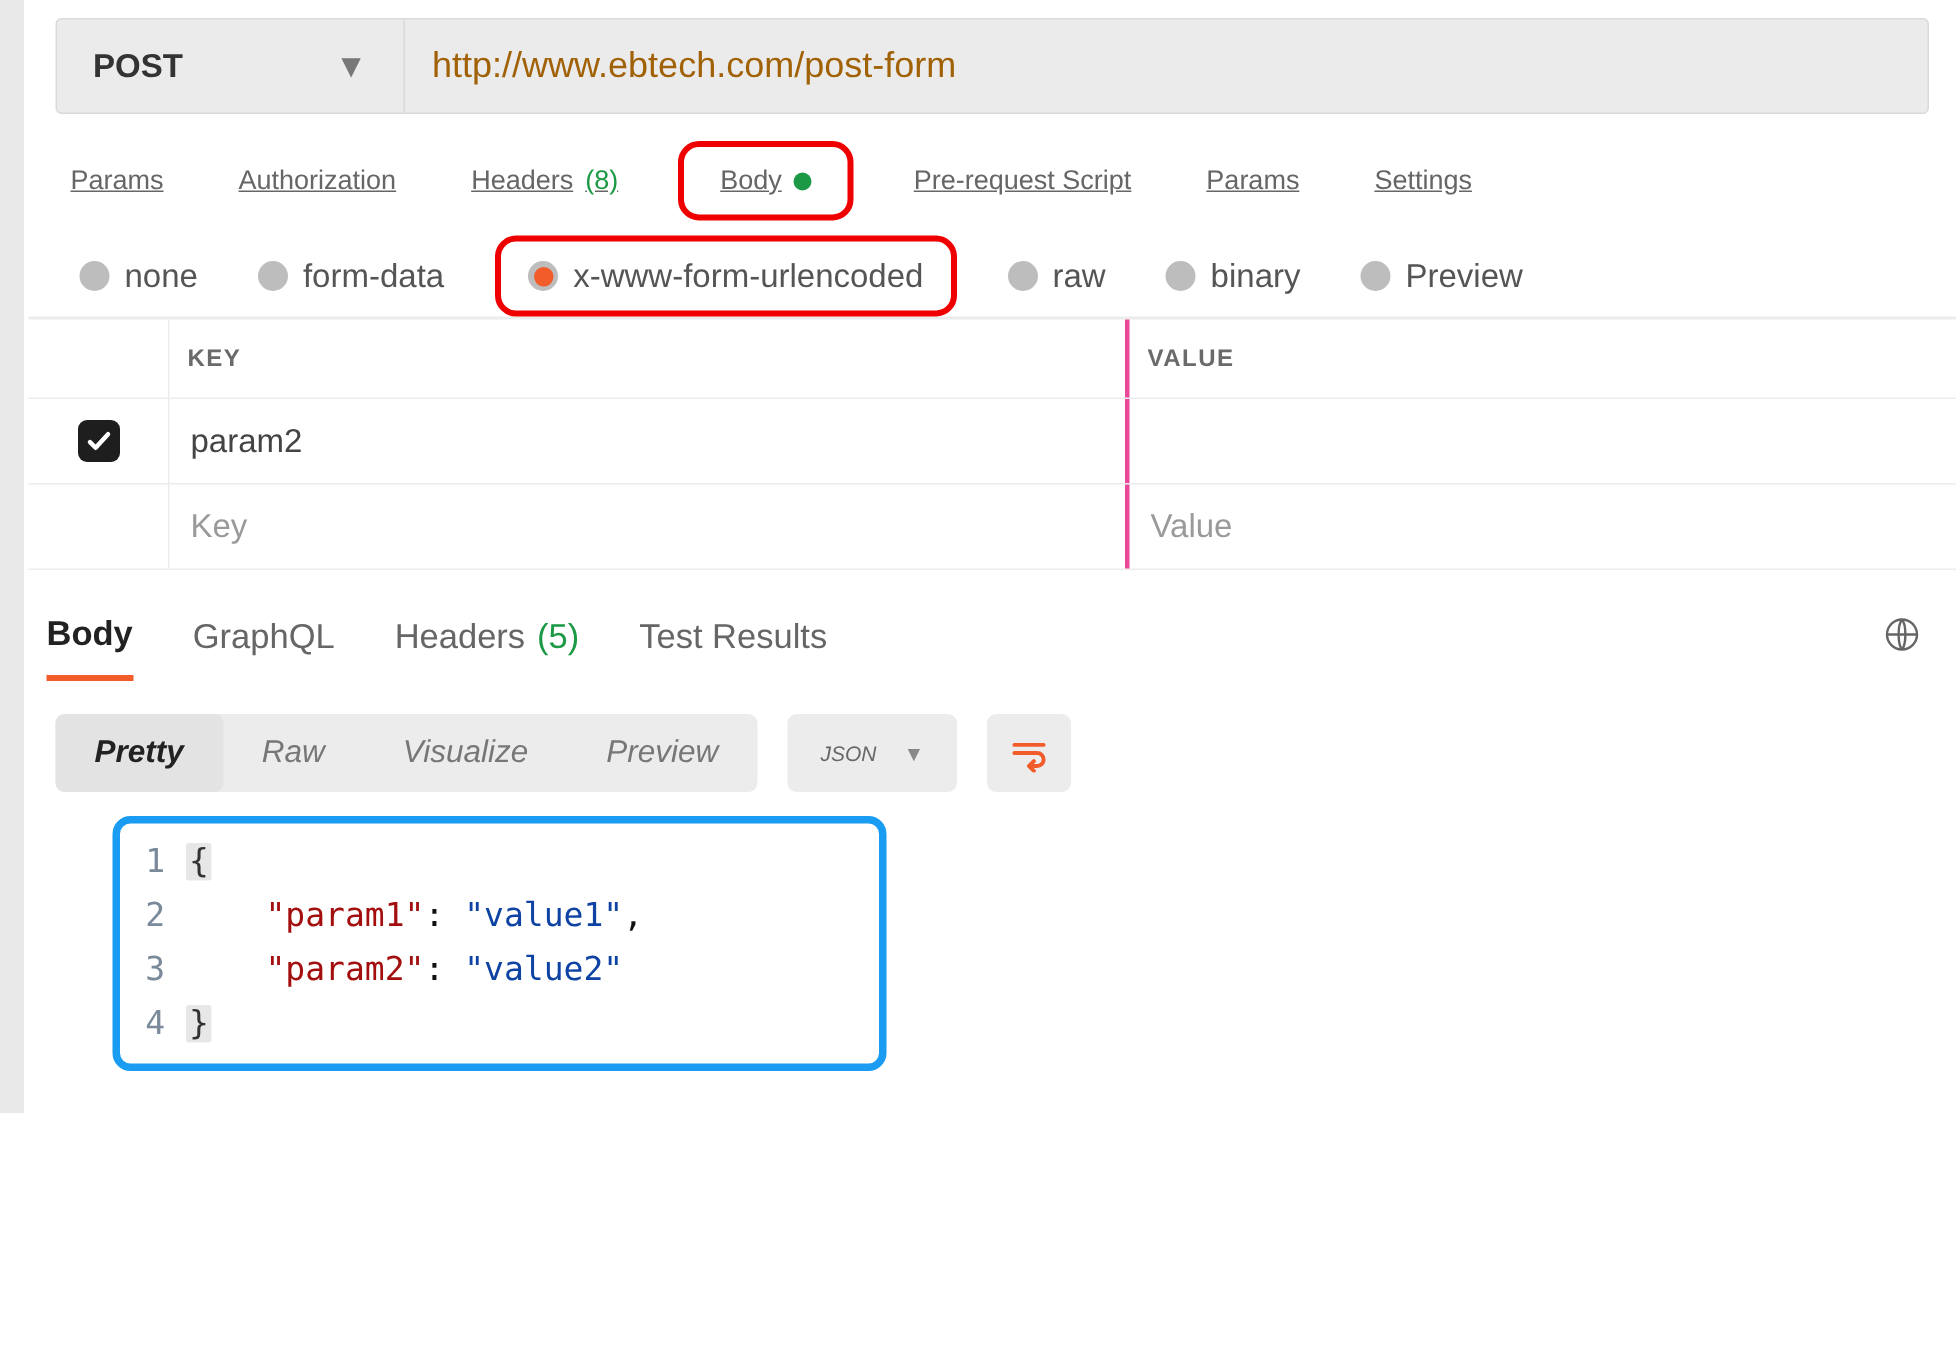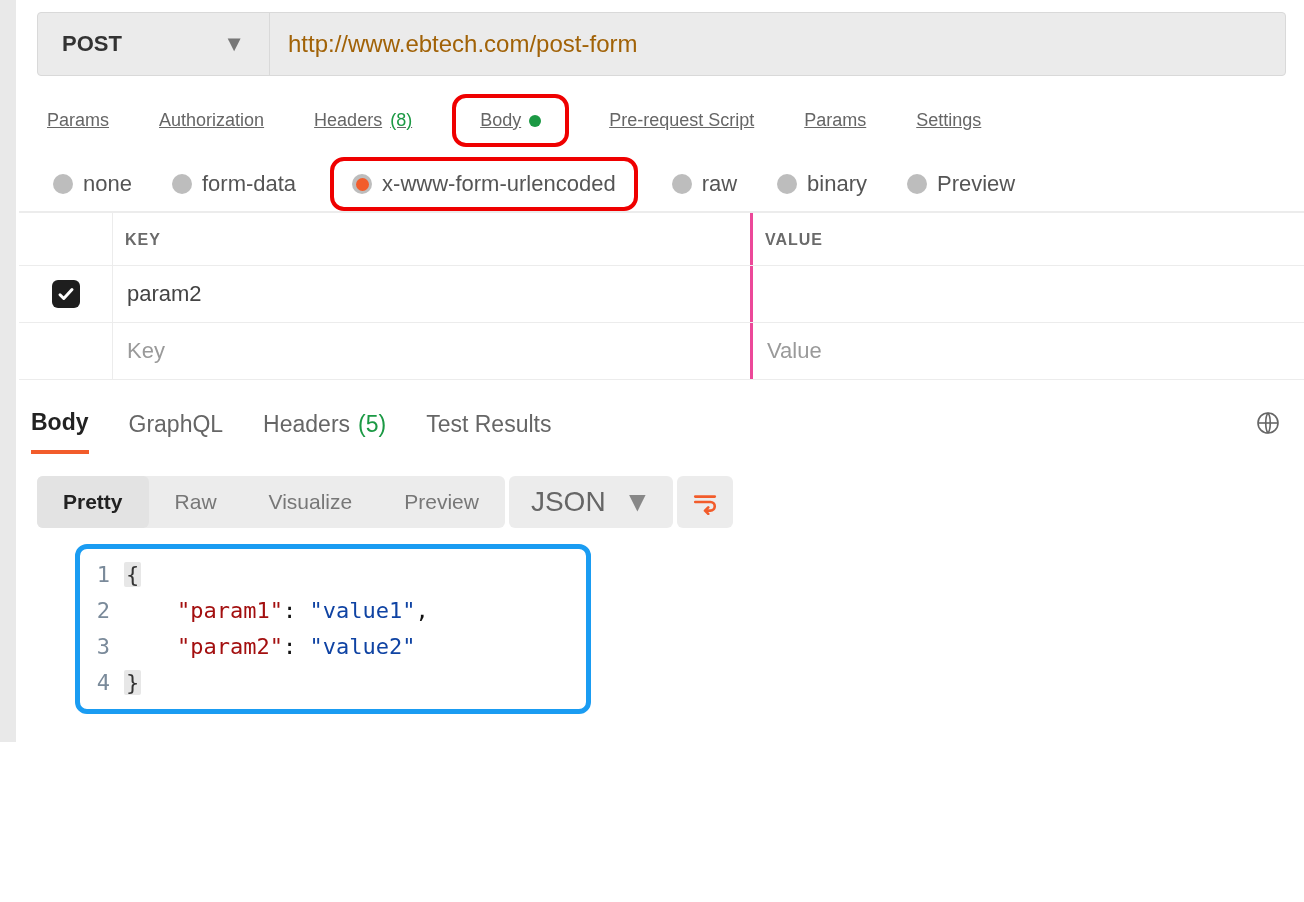--- a/index.html
+++ b/index.html
@@ -41,25 +41,25 @@
   .chk { width:28px; height:28px; background:#1e1e1e; border-radius:6px; display:inline-flex; align-items:center; justify-content:center; color:#fff; }
 
   .divider { height:12px; border-top:1px solid #ececec; margin-top:0; }
 
   .resp-tabs-row { display:flex; align-items:center; justify-content:space-between; padding:0 24px 0 12px; }
   .resp-tabs { display:flex; align-items:center; gap:40px; font-size:23px; color:#666; }
   .rtab { padding:18px 0 14px 0; cursor:pointer; display:flex; align-items:center; gap:8px; }
   .rtab.active { color:#222; font-weight:600; border-bottom:4px solid #f25c2b; }
   .globe { width:24px; height:24px; color:#666; }
 
-  .view-toolbar { display:flex; align-items:center; gap:4px; margin:22px 0 0 18px; }
+  .view-toolbar { display:flex; align-items:center; gap:20px; margin:22px 0 0 18px;font-style:italic; }
   .tabgroup { display:flex; align-items:center; background:#ececec; border-radius:6px; height:52px; }
   .vb { padding:0 26px; font-size:21px; color:#777; height:100%; display:flex; align-items:center; cursor:pointer; }
   .vb.active { background:#e3e3e3; color:#222; font-weight:600; border-radius:6px; }
-  .json-select { display:flex; align-items:center; gap:18px; background:#ececec; border-radius:6px; height:52px; padding:0 22px; color:#666; font-size:28px; cursor:pointer; }
+  .json-select { display:flex; align-items:center; gap:18px; background:#ececec; border-radius:6px; height:52px; padding:0 22px; color:#666; font-size:14px; cursor:pointer; }
   .wrap-btn { width:56px; height:52px; background:#ececec; border-radius:6px; display:flex; align-items:center; justify-content:center; color:#f25c2b; cursor:pointer; }
 
   .code-frame { margin:16px 0 0 56px; width:516px; border:5px solid #1a9cf2; border-radius:12px; padding:8px 10px 8px 0; }
   .code-line { display:flex; font-family: ui-monospace, SFMono-Regular, Menlo, Consolas, monospace; font-size:22px; line-height:36px; }
   .ln { width:44px; text-align:right; padding-right:14px; color:#7a8a9a; user-select:none; }
   .lc { flex:1; white-space:pre; }
   .brace { background:#e7e7e7; border-radius:2px; padding:0 2px; }
   .k { color:#A30F0F; }
   .p { color:#111; }
   .v { color:#0F43A3; }

